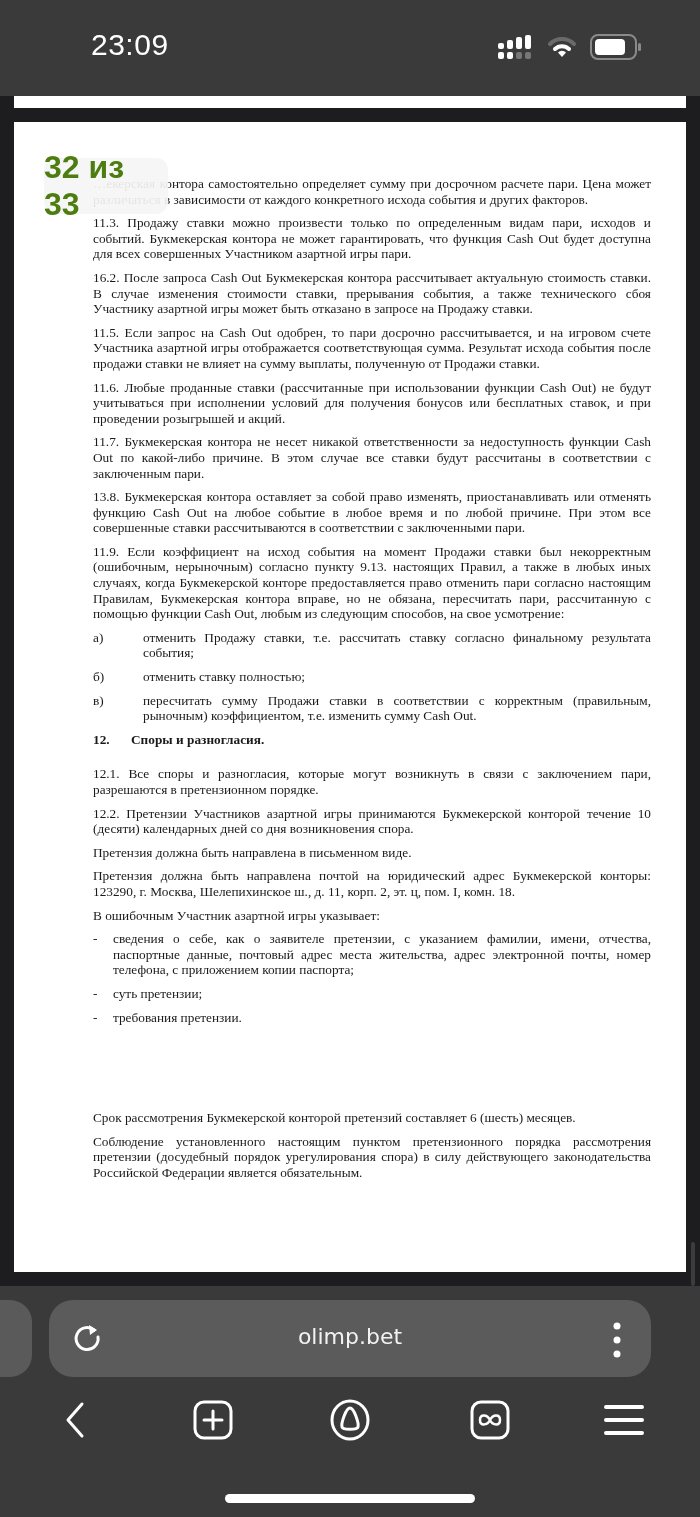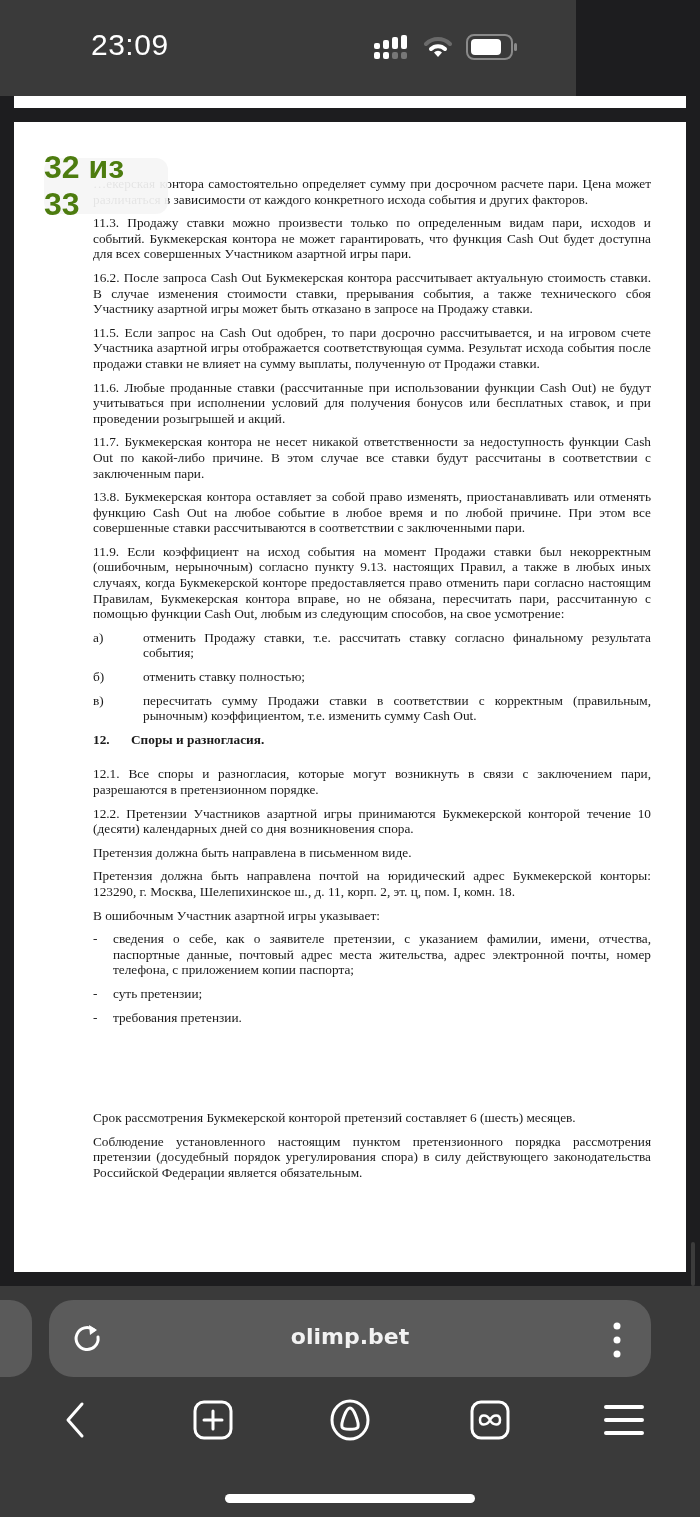--- a/index.html
+++ b/index.html
@@ -1,20 +1,20 @@
 <!DOCTYPE html>
 <html><head>
 <meta charset="utf-8">
 <style>
   * { box-sizing: border-box; margin: 0; padding: 0; }
   html, body { width: 700px; height: 1517px; overflow: hidden; background: #1d1d1f; }
   body { position: relative; font-family: "Liberation Sans", sans-serif; }
 
   
-  .status-bar { position: absolute; left: 0; top: 0; width: 576px; height: 96px; background: #3a3a3a; }
+  .status-bar { position: absolute; left: 0; top: 0; width: 700px; height: 96px; background: #3a3a3a; }
   .status-time { position: absolute; left: 91px; top: 28px; font-size: 30px; color: #fff; font-family: "Liberation Sans", sans-serif; letter-spacing: 0.5px; }
   .status-icons { position: absolute; right: 58px; top: 34px; display: flex; align-items: center; gap: 14px; }
 
   
   .viewer { position: absolute; left: 0; top: 96px; width: 700px; height: 1190px; background: #1d1d1f; overflow: hidden; }
   .page { position: absolute; left: 14px; width: 672px; background: #fff; }
   .page-prev { top: -10px; height: 22px; }
   .page-cur { top: 26px; height: 950px; }
   .page-next { top: 966px; height: 210px; }
 
@@ -27,21 +27,21 @@
   .list-item .body { flex: 1; }
   .dash-item .marker { width: 20px; }
 
   .page-counter { position: absolute; left: 30px; top: 36px; width: 124px; height: 56px; background: rgba(245,245,245,0.92); border-radius: 12px; color: #4d7c0f; font-size: 32px; display: flex; align-items: center; justify-content: center; font-family: "Liberation Sans", sans-serif; font-weight: bold; }
 
   .scroll-thumb { position: absolute; right: 5px; top: 1146px; width: 4px; height: 44px; background: #3c3c3c; border-radius: 2px; }
 
   
   .browser-bar { position: absolute; left: 0; top: 1286px; width: 700px; height: 231px; background: #3a3a3a; }
   .prev-tab { position: absolute; left: -30px; top: 14px; width: 62px; height: 77px; background: #5a5a5a; border-radius: 22px; }
-  .address-bar { position: absolute; left: 49px; top: 14px; width: 602px; height: 77px; background: #5b5b5b; border-radius: 24px; font-weight: bold; }
+  .address-bar { position: absolute; left: 49px; top: 14px; width: 602px; height: 77px; background: #5b5b5b; border-radius: 24px; }
   .address-url { position: absolute; left: 0; right: 0; top: 24px; text-align: center; font-size: 22px; color: #f2f2f2; font-family: "DejaVu Sans", sans-serif; }
   .reload-icon { position: absolute; left: 22px; top: 22px; width: 34px; height: 34px; }
   .more-icon { position: absolute; right: 28px; top: 22px; width: 12px; height: 36px; }
 
   .nav-row { position: absolute; left: 0; top: 110px; width: 700px; height: 52px; }
   .nav-btn { position: absolute; top: 0; width: 52px; height: 52px; display: flex; align-items: center; justify-content: center; }
   .home-indicator { position: absolute; left: 225px; top: 208px; width: 250px; height: 9px; border-radius: 5px; background: #fff; }
 </style>
 </head>
 <body>

